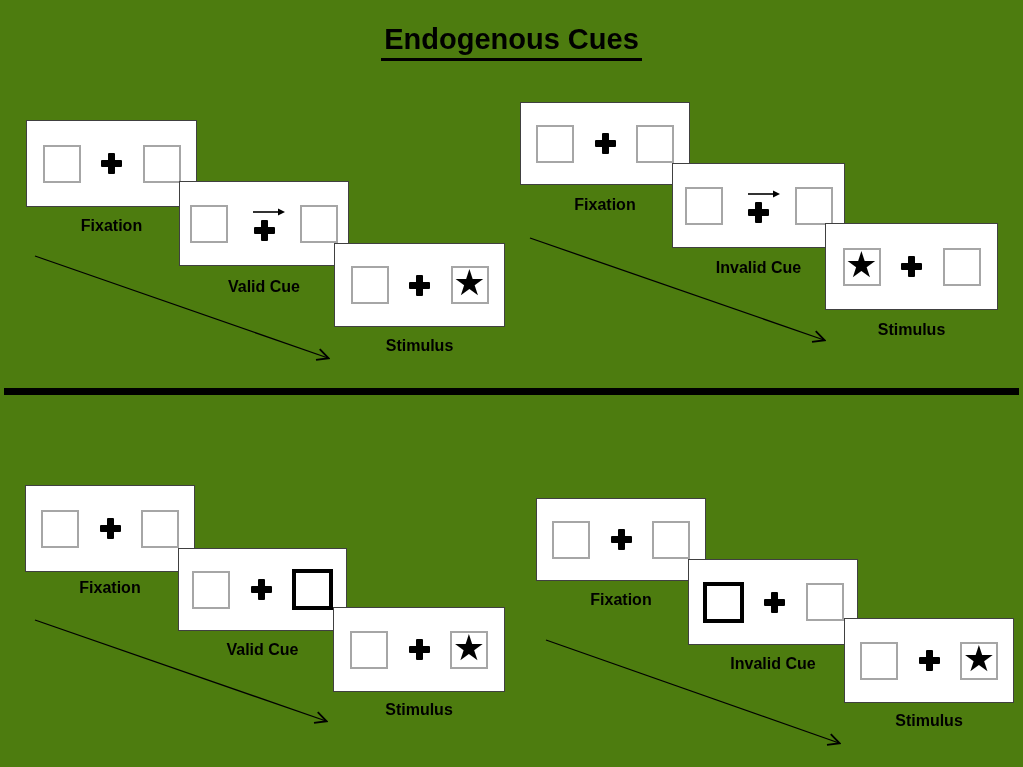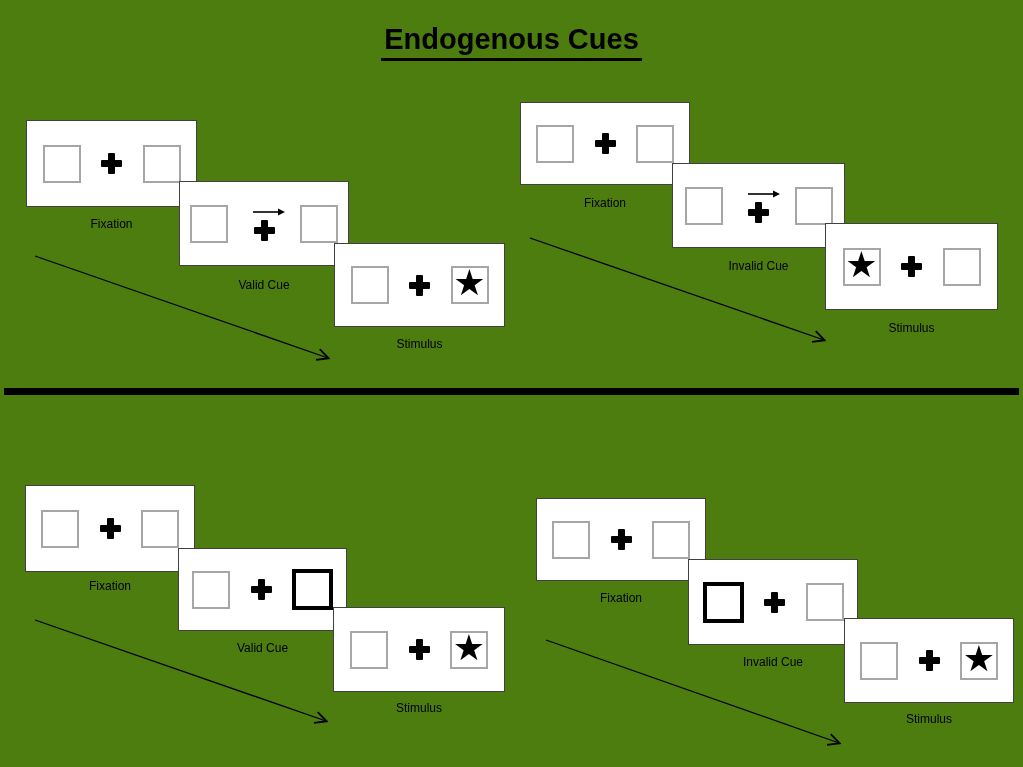--- a/index.html
+++ b/index.html
@@ -16,21 +16,21 @@
          display:flex;align-items:center;justify-content:center;gap:14px;}
   .sq{width:38px;height:38px;border:2px solid #a6a6a6;background:#fff;box-sizing:border-box;
       display:flex;align-items:center;justify-content:center;flex:none;}
   .sq.cuebox{width:41px;height:41px;border:4px solid #000;}
   .center{display:flex;flex-direction:column;align-items:center;justify-content:center;gap:3px;min-width:34px;flex:none;}
   .cross{width:21px;height:21px;position:relative;flex:none;}
   .cross::before{content:"";position:absolute;left:0;top:7px;width:21px;height:7px;background:#000;border-radius:1px;}
   .cross::after{content:"";position:absolute;left:7px;top:0;width:7px;height:21px;background:#000;border-radius:1px;}
   .cue-arrow{margin-left:10px;}
   .star{font-family:"DejaVu Sans",sans-serif;font-size:36px;line-height:30px;color:#000;transform:translateY(-2px);}
-  .plabel{position:absolute;font-weight:normal;font-size:12px;text-align:center;z-index:6;white-space:nowrap;}
+  .plabel{position:absolute;font-weight:bold;font-size:16px;text-align:center;z-index:6;white-space:nowrap;}
   .z1{z-index:1}.z2{z-index:2}.z3{z-index:3}
 </style>
 </head>
 <body>
 
 <div class="page">
 
   <svg class="arrows" width="1023" height="767">
     <defs>
       <marker id="ah" viewBox="0 0 10 10" refX="8.5" refY="5" markerWidth="11" markerHeight="11" orient="auto">

